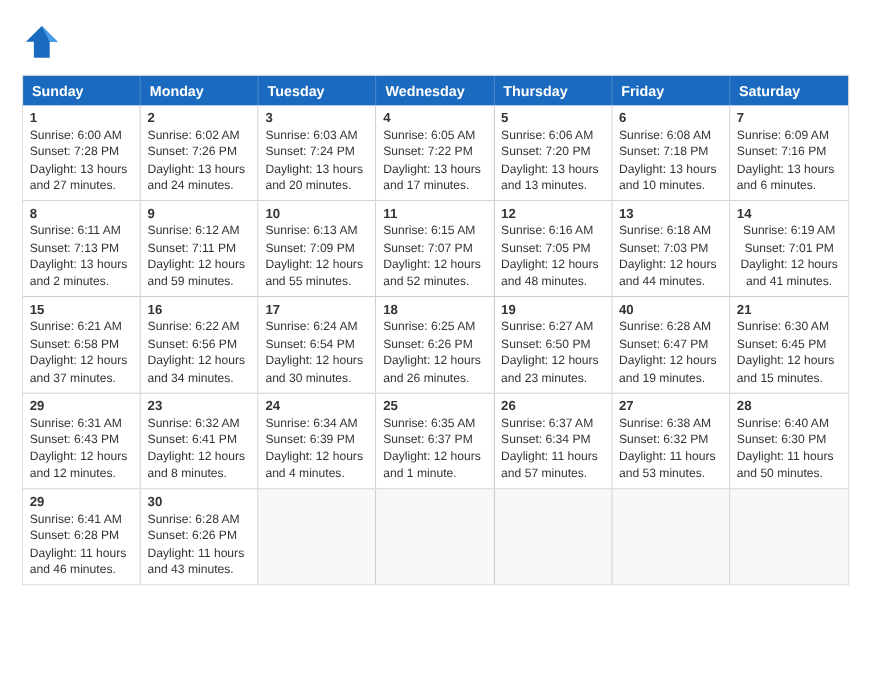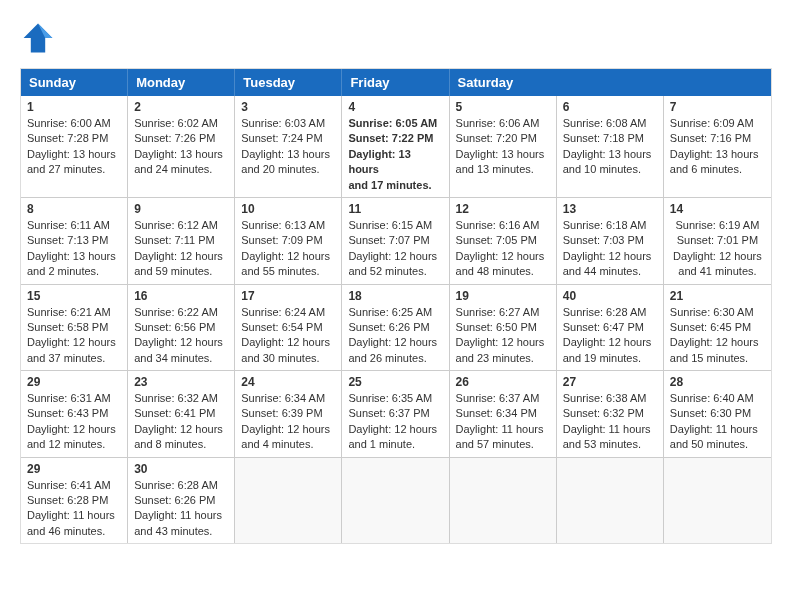--- a/index.html
+++ b/index.html
@@ -133,20 +133,22 @@
       <div class="month-title"></div>
       <div class="location"></div>
     </div>
   </div>
 
   <div class="calendar">
     <div class="cal-header">
     <div class="cal-header-cell">Sunday</div>
         <div class="cal-header-cell">Monday</div>
         <div class="cal-header-cell">Tuesday</div>
+        <div class="cal-header-cell">Wednesday</div>
+        <div class="cal-header-cell">Thursday</div>
         <div class="cal-header-cell">Friday</div>
         <div class="cal-header-cell">Saturday</div>
       </div>
     <div class="cal-body">
     <div class="cal-row">
           <div class="cal-cell">
             <span class="day-num">1</span>
             <div class="cell-text" style="white-space: pre-line;">Sunrise: 6:00 AM
 Sunset: 7:28 PM
 Daylight: 13 hours
@@ -161,21 +163,21 @@
           </div>
           <div class="cal-cell">
             <span class="day-num">3</span>
             <div class="cell-text" style="white-space: pre-line;">Sunrise: 6:03 AM
 Sunset: 7:24 PM
 Daylight: 13 hours
 and 20 minutes.</div>
           </div>
           <div class="cal-cell">
             <span class="day-num">4</span>
-            <div class="cell-text" style="white-space: pre-line; font-weight: bold;">Sunrise: 6:05 AM
+            <div class="cell-text" style="white-space: pre-line;">Sunrise: 6:05 AM
 Sunset: 7:22 PM
 Daylight: 13 hours
 and 17 minutes.</div>
           </div>
           <div class="cal-cell">
             <span class="day-num">5</span>
             <div class="cell-text" style="white-space: pre-line;">Sunrise: 6:06 AM
 Sunset: 7:20 PM
 Daylight: 13 hours
 and 13 minutes.</div>

